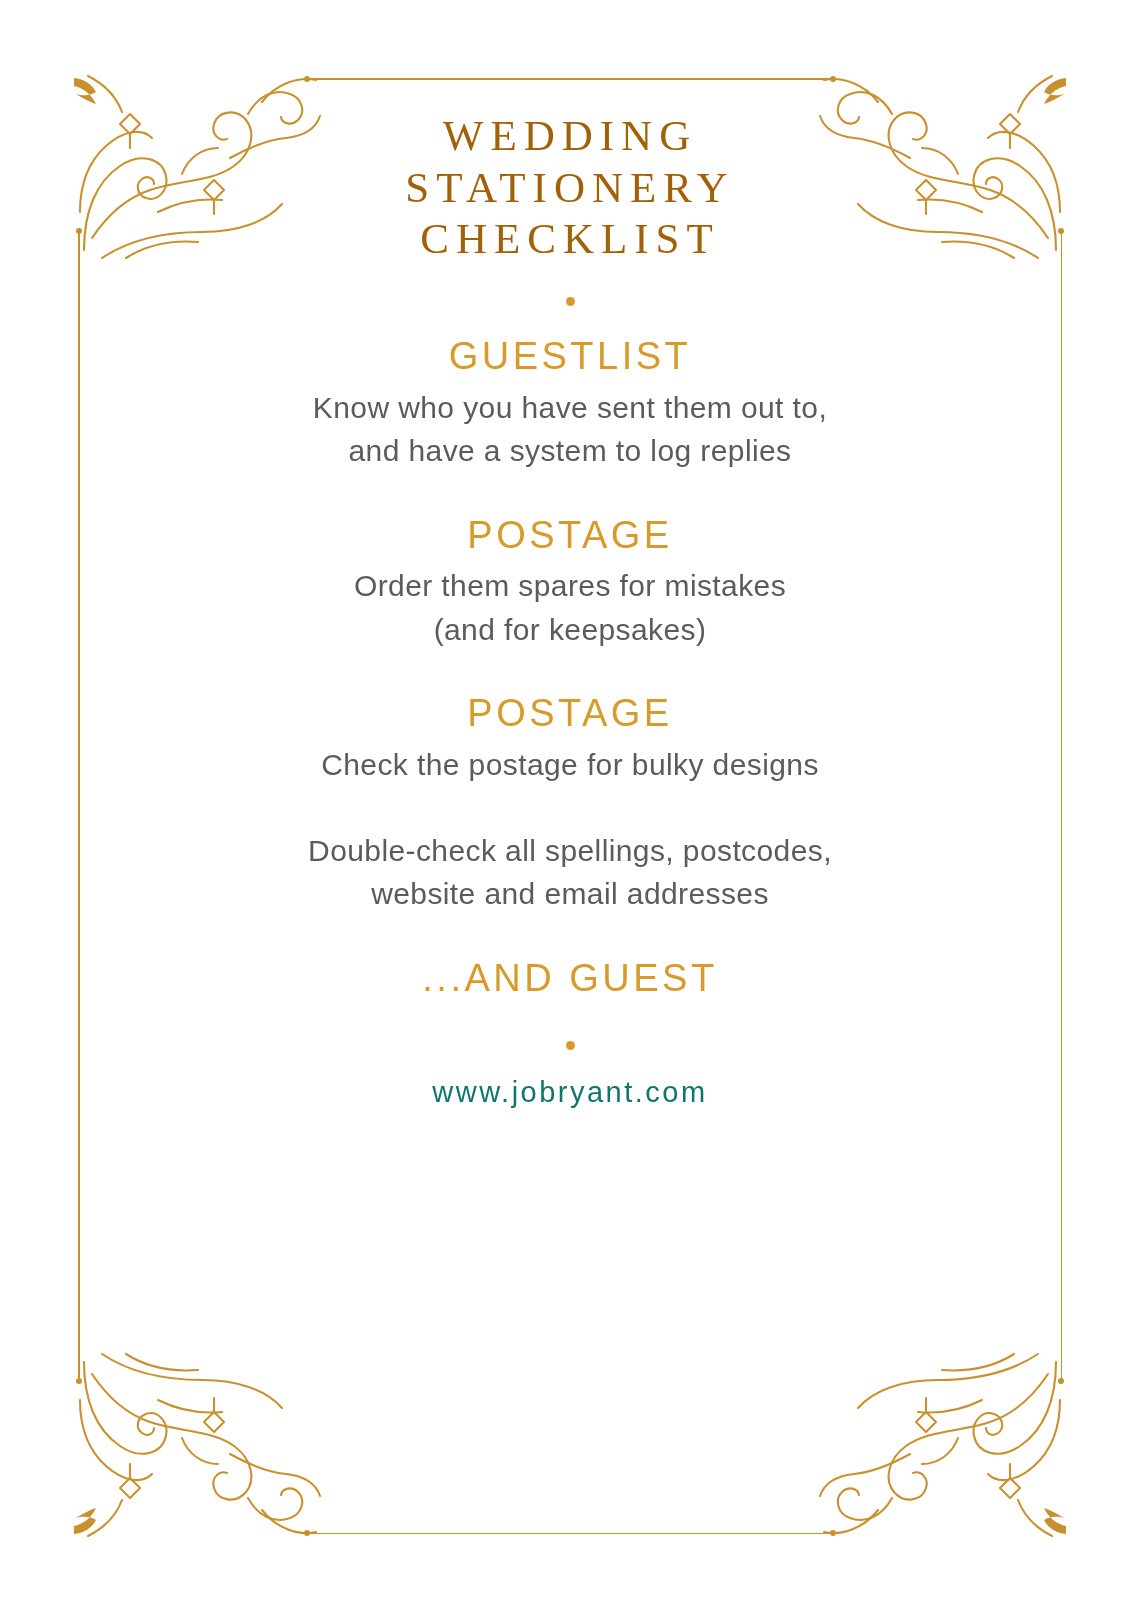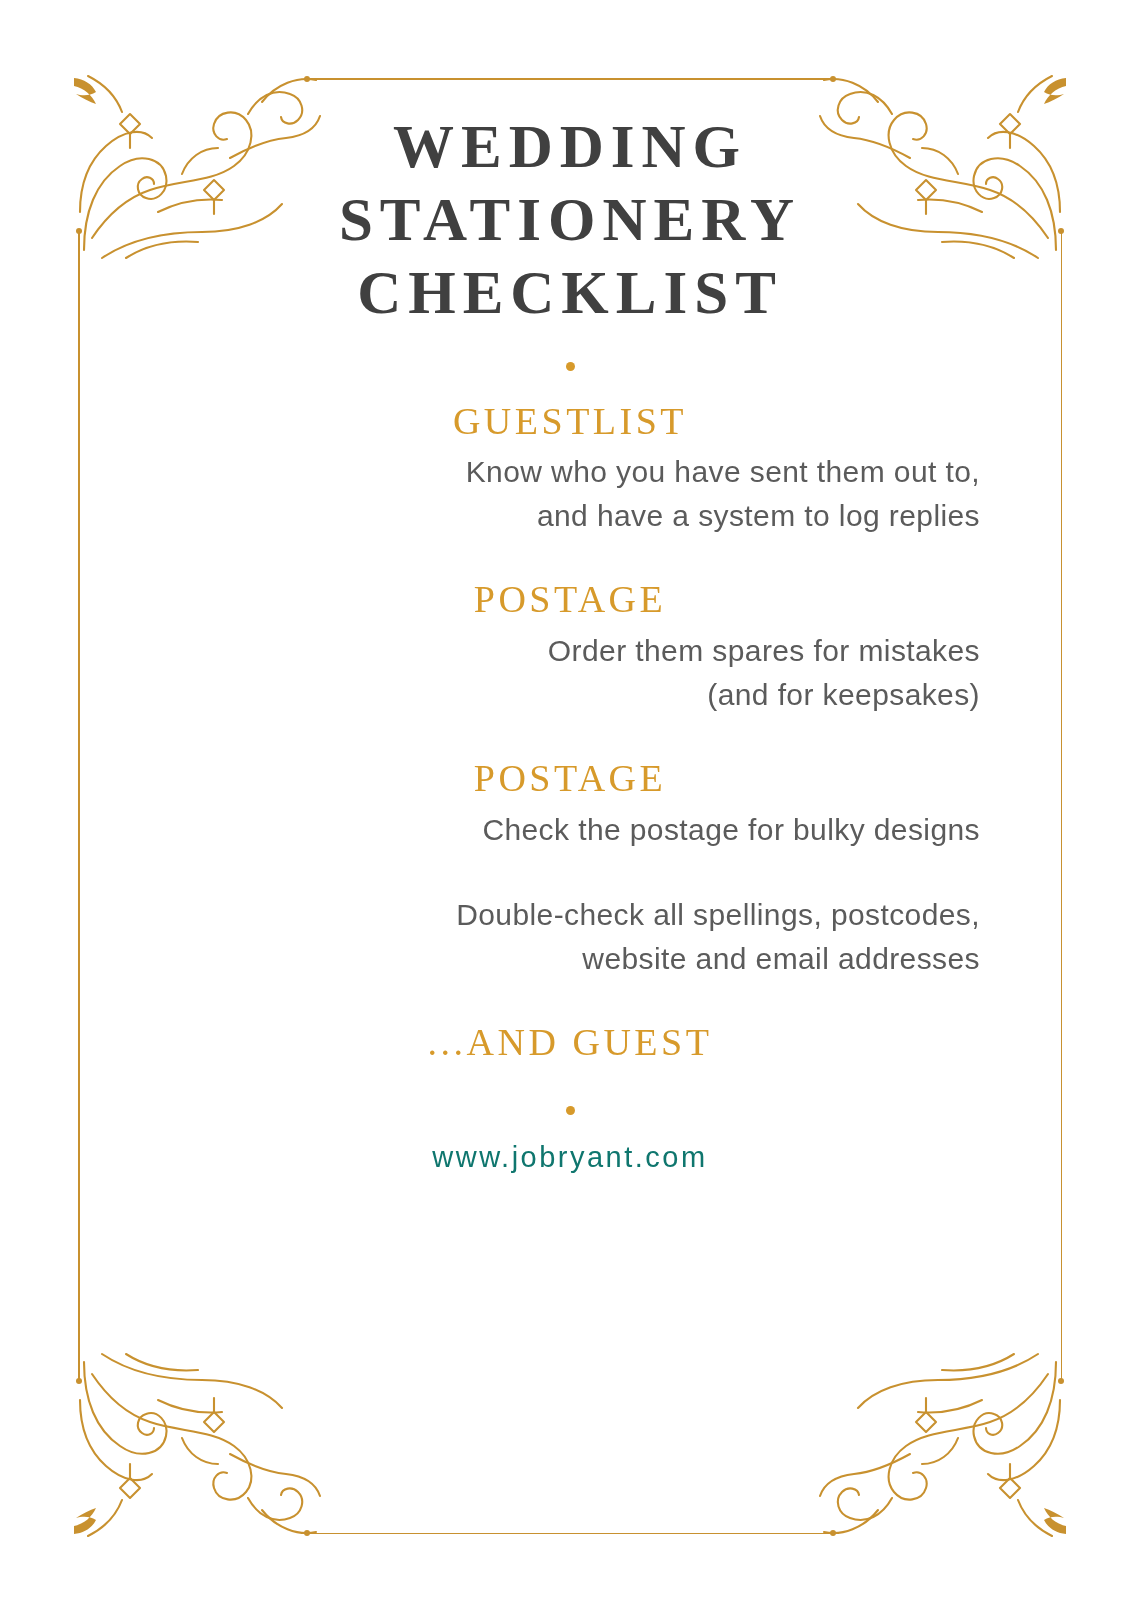--- a/index.html
+++ b/index.html
@@ -69,58 +69,57 @@
   .content {
     position: absolute;
     left: 160px;
     right: 160px;
     top: 110px;
     text-align: center;
   }
 
   .title {
     font-family: "Liberation Serif", serif;
-    color: #404040;
-    font-size: 61px;
+    color: #a16207;
+    font-size: 43px;
     letter-spacing: 7px;
     line-height: 1.20;
-    font-weight: 700;
+    font-weight: 400;
     margin: 0 0 0 0;
     white-space: pre-line;
   }
 
   .bullet-sep {
     width: 9px;
     height: 9px;
     border-radius: 50%;
     background: #d79a2b;
     margin: 32px auto 30px auto;
   }
 
   .section { margin-bottom: 42px; }
   .section:last-of-type { margin-bottom: 0; }
 
   .section-title {
-    font-family: Liberation Serif, serif;
+    font-family: Liberation Sans, sans-serif;
     color: #d79a2b;
     font-size: 38px;
     letter-spacing: 3.5px;
     line-height: 1.1;
     margin: 0 0 8px 0;
     font-weight: 400;
   }
   .section-body {
     color: #5b5b5b;
     font-size: 30px;
     line-height: 1.45;
     letter-spacing: 0.4px;
     margin: 0;
     white-space: pre-line;
     font-weight: 400;
-    text-align: right;
   }
 
   .footer-dot {
     width: 9px; height: 9px;
     border-radius: 50%;
     background: #d79a2b;
     margin: 34px auto 26px auto;
   }
   .website {
     color: #0f766e;

